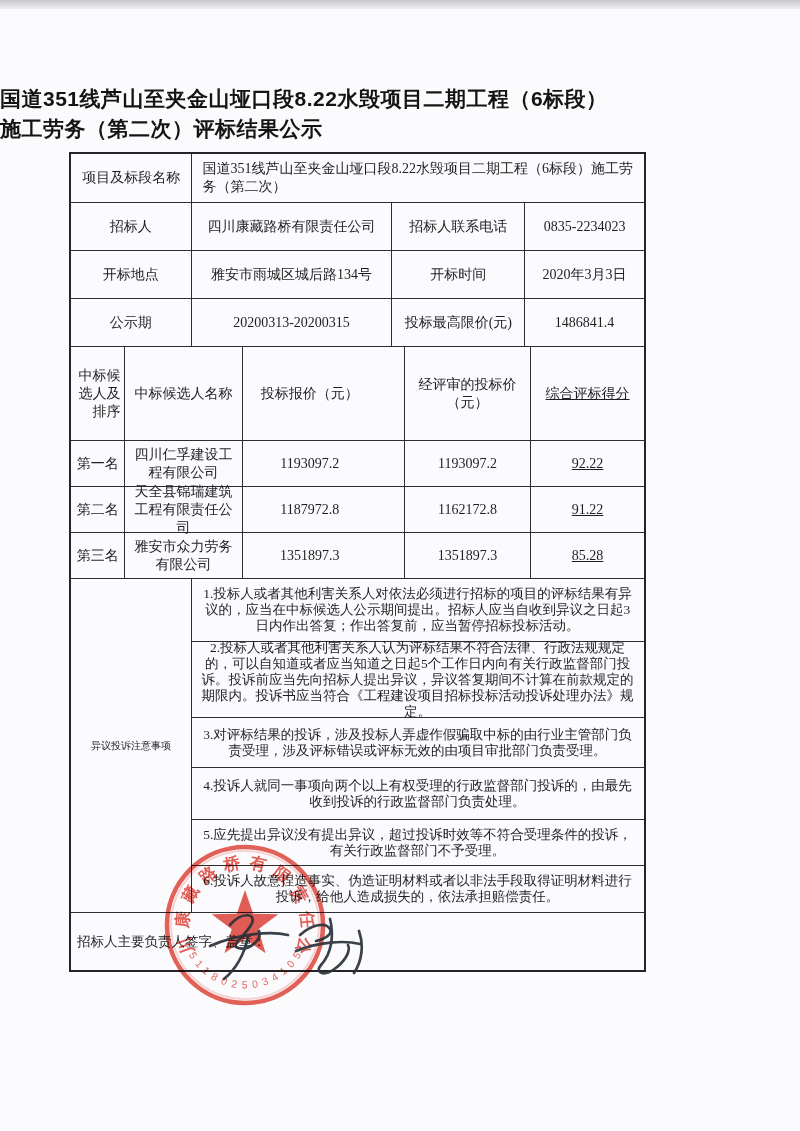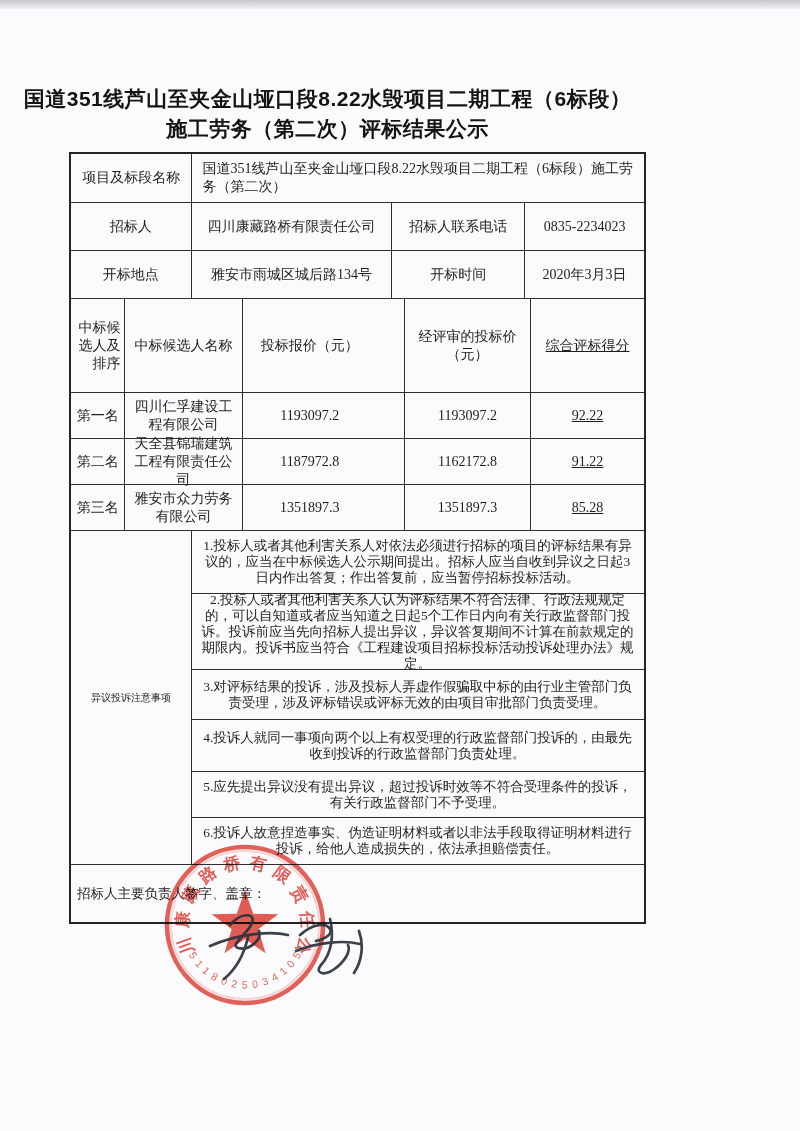--- a/index.html
+++ b/index.html
@@ -11,21 +11,21 @@
     font-family:"Liberation Serif","DejaVu Serif",serif;
     color:#1e1e20;
     overflow:hidden;
   }
   .scan-edge {
     position:absolute; top:0; left:0; width:800px; height:9px;
     background:linear-gradient(#c7c7cc, #efeef3);
   }
   .title {
     position:absolute; top:84px; left:0; width:655px;
-    text-align:center;
+    text-align:left;
     font-family:"Liberation Sans","DejaVu Sans",sans-serif;
     font-weight:bold; font-size:21px; line-height:30px; color:#141414;
     letter-spacing:0.5px;
   }
   .tbl {
     position:absolute; top:152px; left:69px; width:577px;
     border:2.5px solid #242427;
     background:transparent;
   }
   .row { display:flex; border-top:1.5px solid #2e2e31; }
@@ -87,20 +87,26 @@
     <div class="cell w-l1">招标人</div>
     <div class="cell w-v1">四川康藏路桥有限责任公司</div>
     <div class="cell w-l2">招标人联系电话</div>
     <div class="cell w-v2">0835-2234023</div>
   </div>
   <div class="row h48">
     <div class="cell w-l1">开标地点</div>
     <div class="cell w-v1">雅安市雨城区城后路134号</div>
     <div class="cell w-l2">开标时间</div>
     <div class="cell w-v2">2020年3月3日</div>
+  </div>
+  <div class="row h48">
+    <div class="cell w-l1">公示期</div>
+    <div class="cell w-v1">20200313-20200315</div>
+    <div class="cell w-l2">投标最高限价(元)</div>
+    <div class="cell w-v2">1486841.4</div>
   </div>
 
   <div class="row h-head">
     <div class="cell w-c1">中标候选人及排序</div>
     <div class="cell w-c2">中标候选人名称</div>
     <div class="cell w-c3">投标报价（元）</div>
     <div class="cell w-c4">经评审的投标价（元）</div>
     <div class="cell w-c5">综合评标得分</div>
   </div>
 

